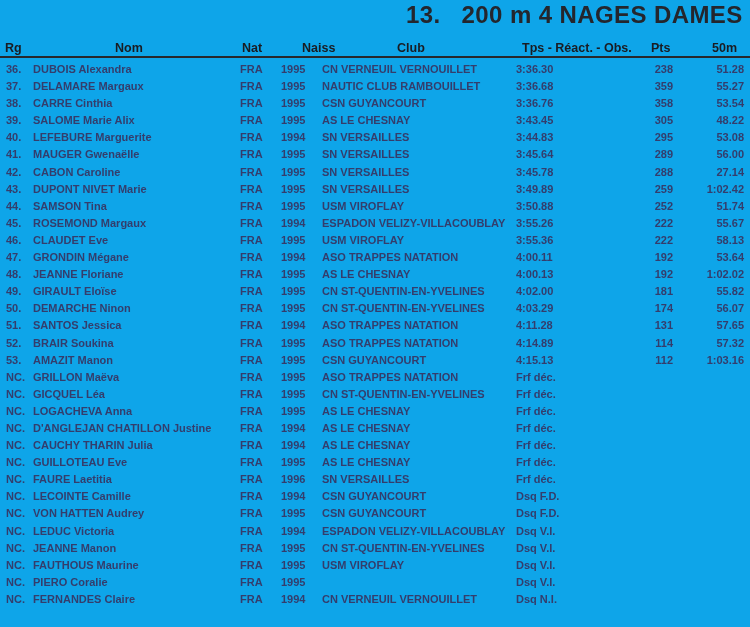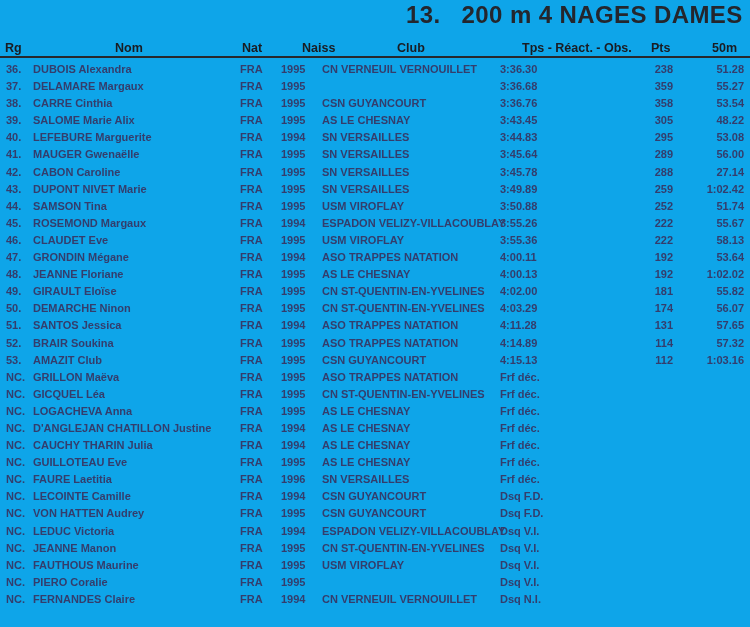--- a/index.html
+++ b/index.html
@@ -44,21 +44,21 @@
     position:absolute; top:0; line-height:17.1px;
     font-weight:bold; font-size:11px;
     color:var(--data-color, #343d6c);
     white-space:nowrap;
   }
   .cell-rank  { left:6px;   width:26px; }
   .cell-name  { left:33px; }
   .cell-nat   { left:240px; }
   .cell-naiss { left:281px; }
   .cell-club  { left:322px; width:187px; overflow:hidden; }
-  .cell-time  { left:500px; }
+  .cell-time  { left:516px; }
   .cell-pts   { left:600px; width:73px; text-align:right; }
   .cell-split { left:668px; width:76px; text-align:right; }
 </style>
 </head>
 <body style="background: rgb(237, 239, 242);">
 
 <div class="page">
 
   <div class="title">
     <span>13.</span>
@@ -87,20 +87,21 @@
         <span class="c cell-club">CN VERNEUIL VERNOUILLET</span>
         <span class="c cell-time">3:36.30</span>
         <span class="c cell-pts">238</span>
         <span class="c cell-split">51.28</span>
       </div>
       <div class="row">
         <span class="c cell-rank">37.</span>
         <span class="c cell-name">DELAMARE Margaux</span>
         <span class="c cell-nat">FRA</span>
         <span class="c cell-naiss">1995</span>
+        <span class="c cell-club">NAUTIC CLUB RAMBOUILLET</span>
         <span class="c cell-time">3:36.68</span>
         <span class="c cell-pts">359</span>
         <span class="c cell-split">55.27</span>
       </div>
       <div class="row">
         <span class="c cell-rank">38.</span>
         <span class="c cell-name">CARRE Cinthia</span>
         <span class="c cell-nat">FRA</span>
         <span class="c cell-naiss">1995</span>
         <span class="c cell-club">CSN GUYANCOURT</span>
@@ -243,21 +244,21 @@
         <span class="c cell-name">BRAIR Soukina</span>
         <span class="c cell-nat">FRA</span>
         <span class="c cell-naiss">1995</span>
         <span class="c cell-club">ASO TRAPPES NATATION</span>
         <span class="c cell-time">4:14.89</span>
         <span class="c cell-pts">114</span>
         <span class="c cell-split">57.32</span>
       </div>
       <div class="row">
         <span class="c cell-rank">53.</span>
-        <span class="c cell-name">AMAZIT Club</span>
+        <span class="c cell-name">AMAZIT Manon</span>
         <span class="c cell-nat">FRA</span>
         <span class="c cell-naiss">1995</span>
         <span class="c cell-club">CSN GUYANCOURT</span>
         <span class="c cell-time">4:15.13</span>
         <span class="c cell-pts">112</span>
         <span class="c cell-split">1:03.16</span>
       </div>
       <div class="row">
         <span class="c cell-rank">NC.</span>
         <span class="c cell-name">GRILLON Maëva</span>

